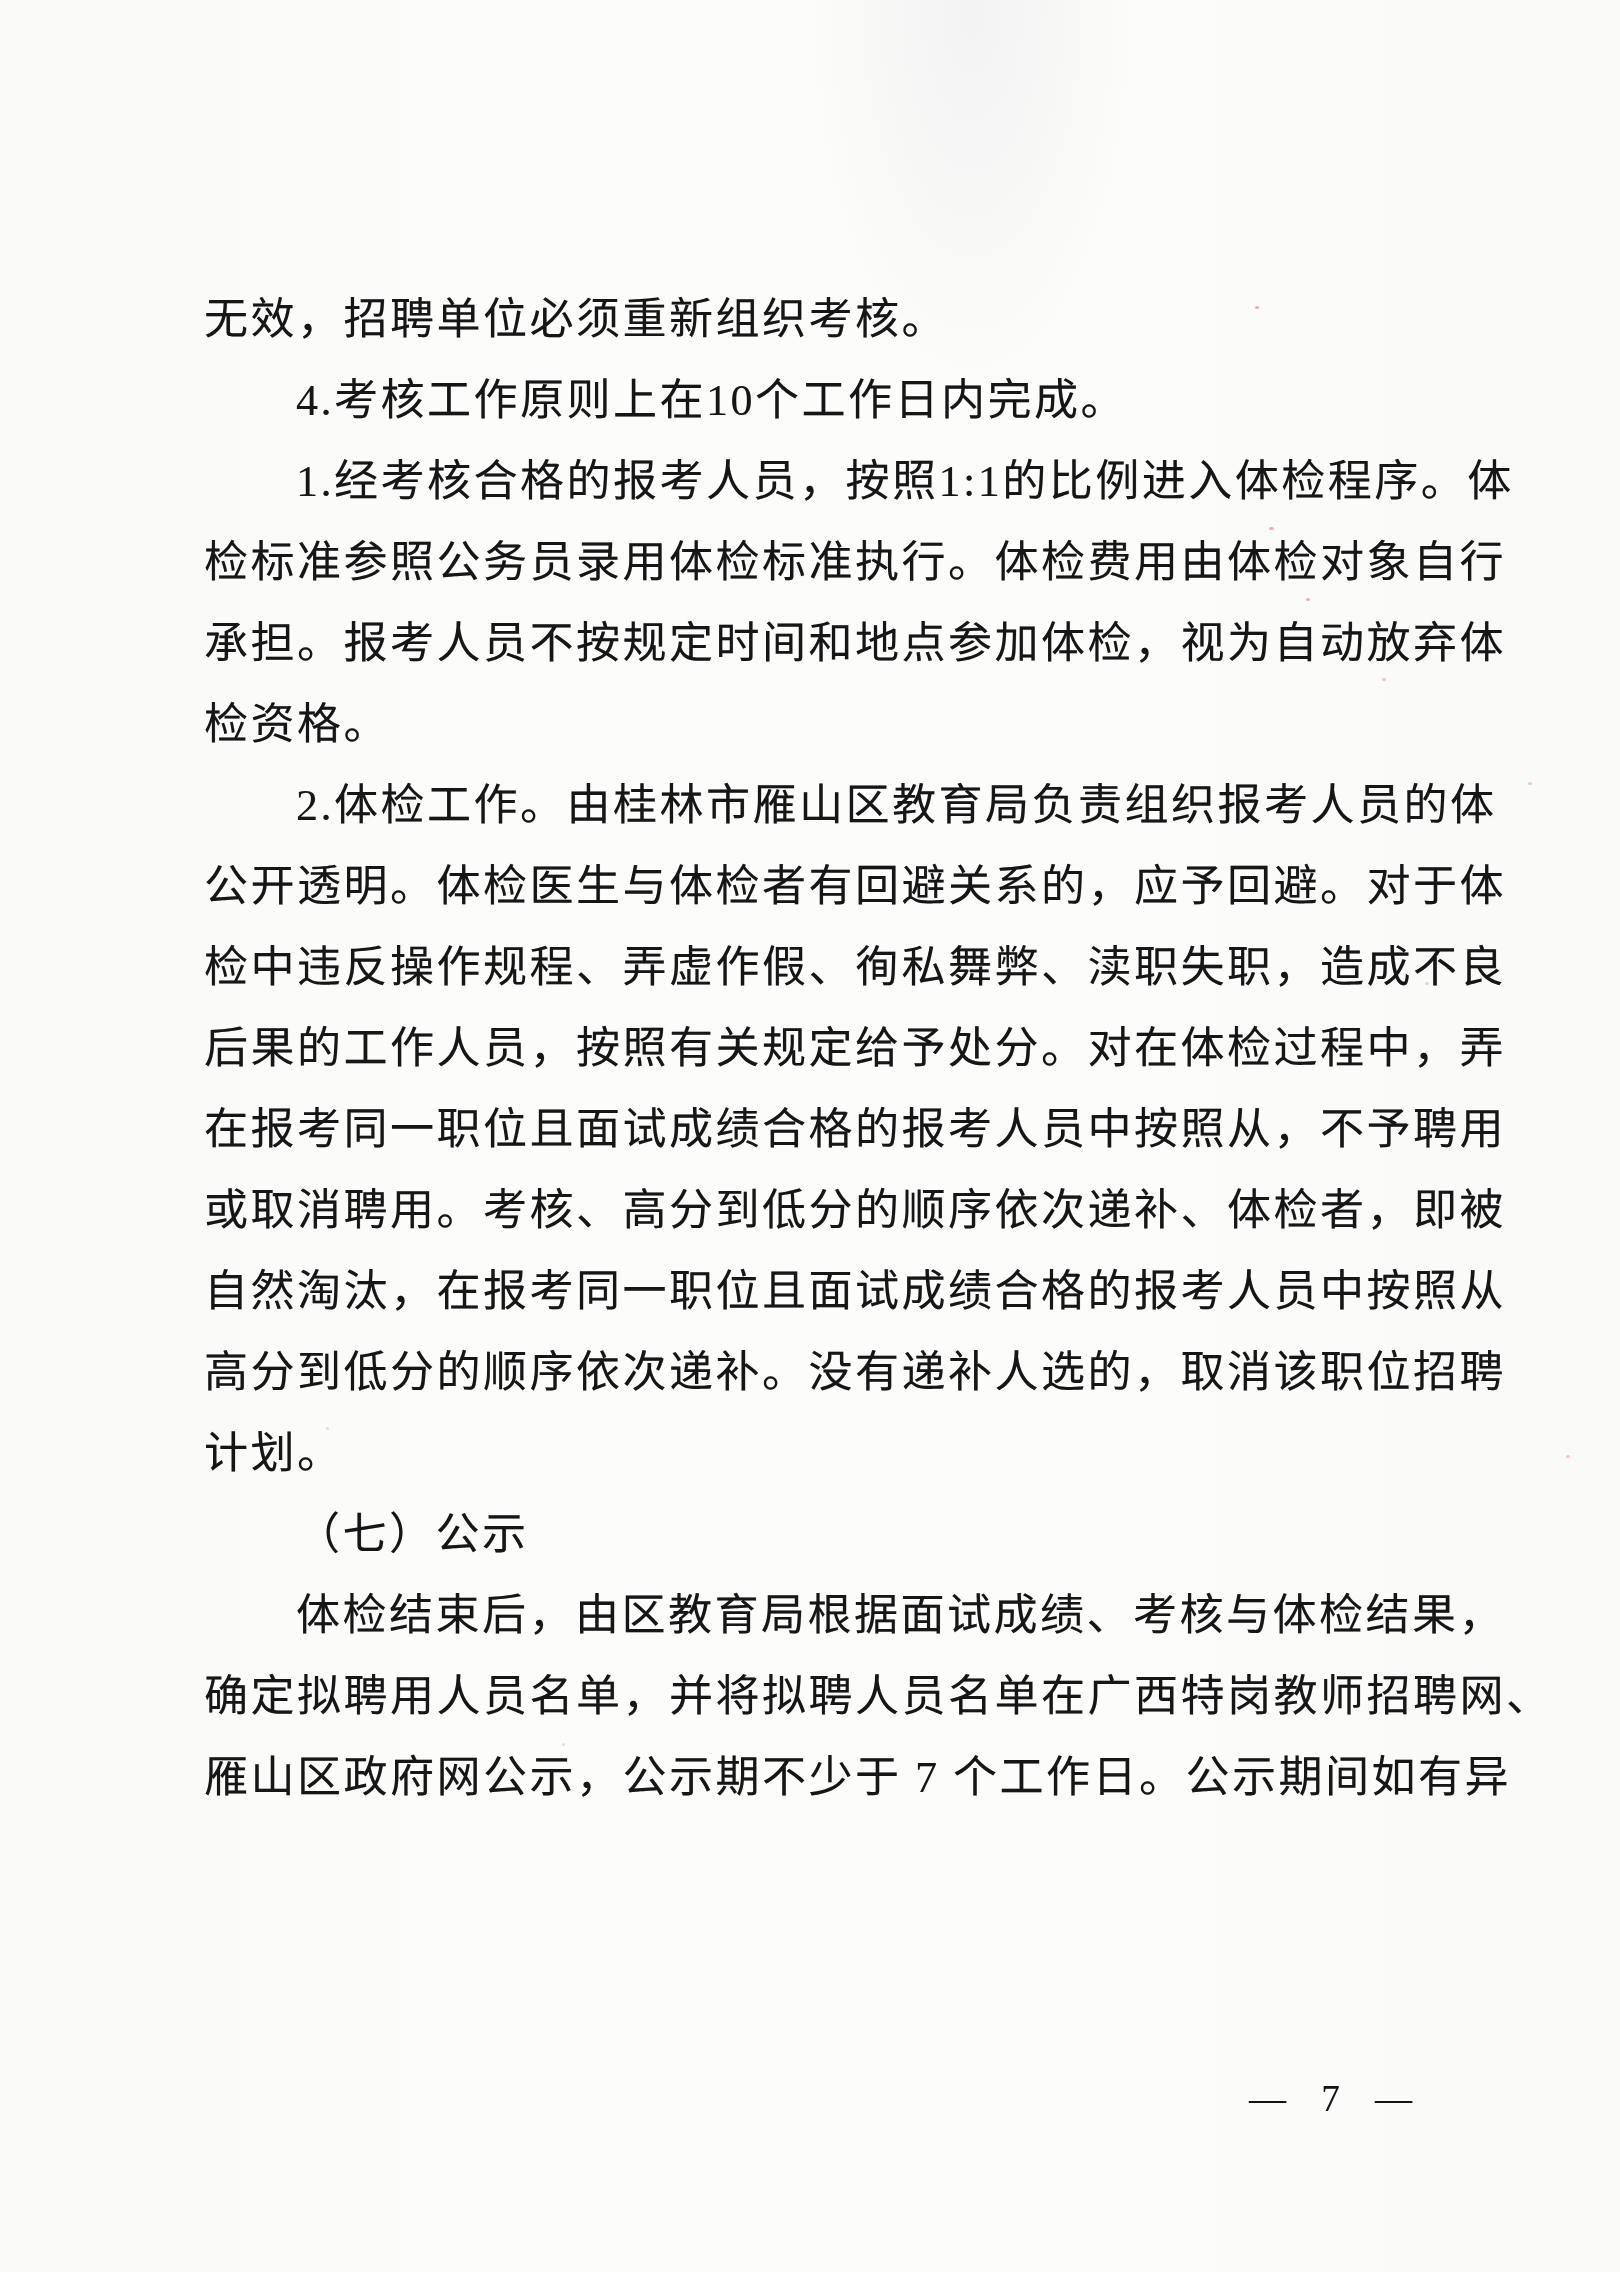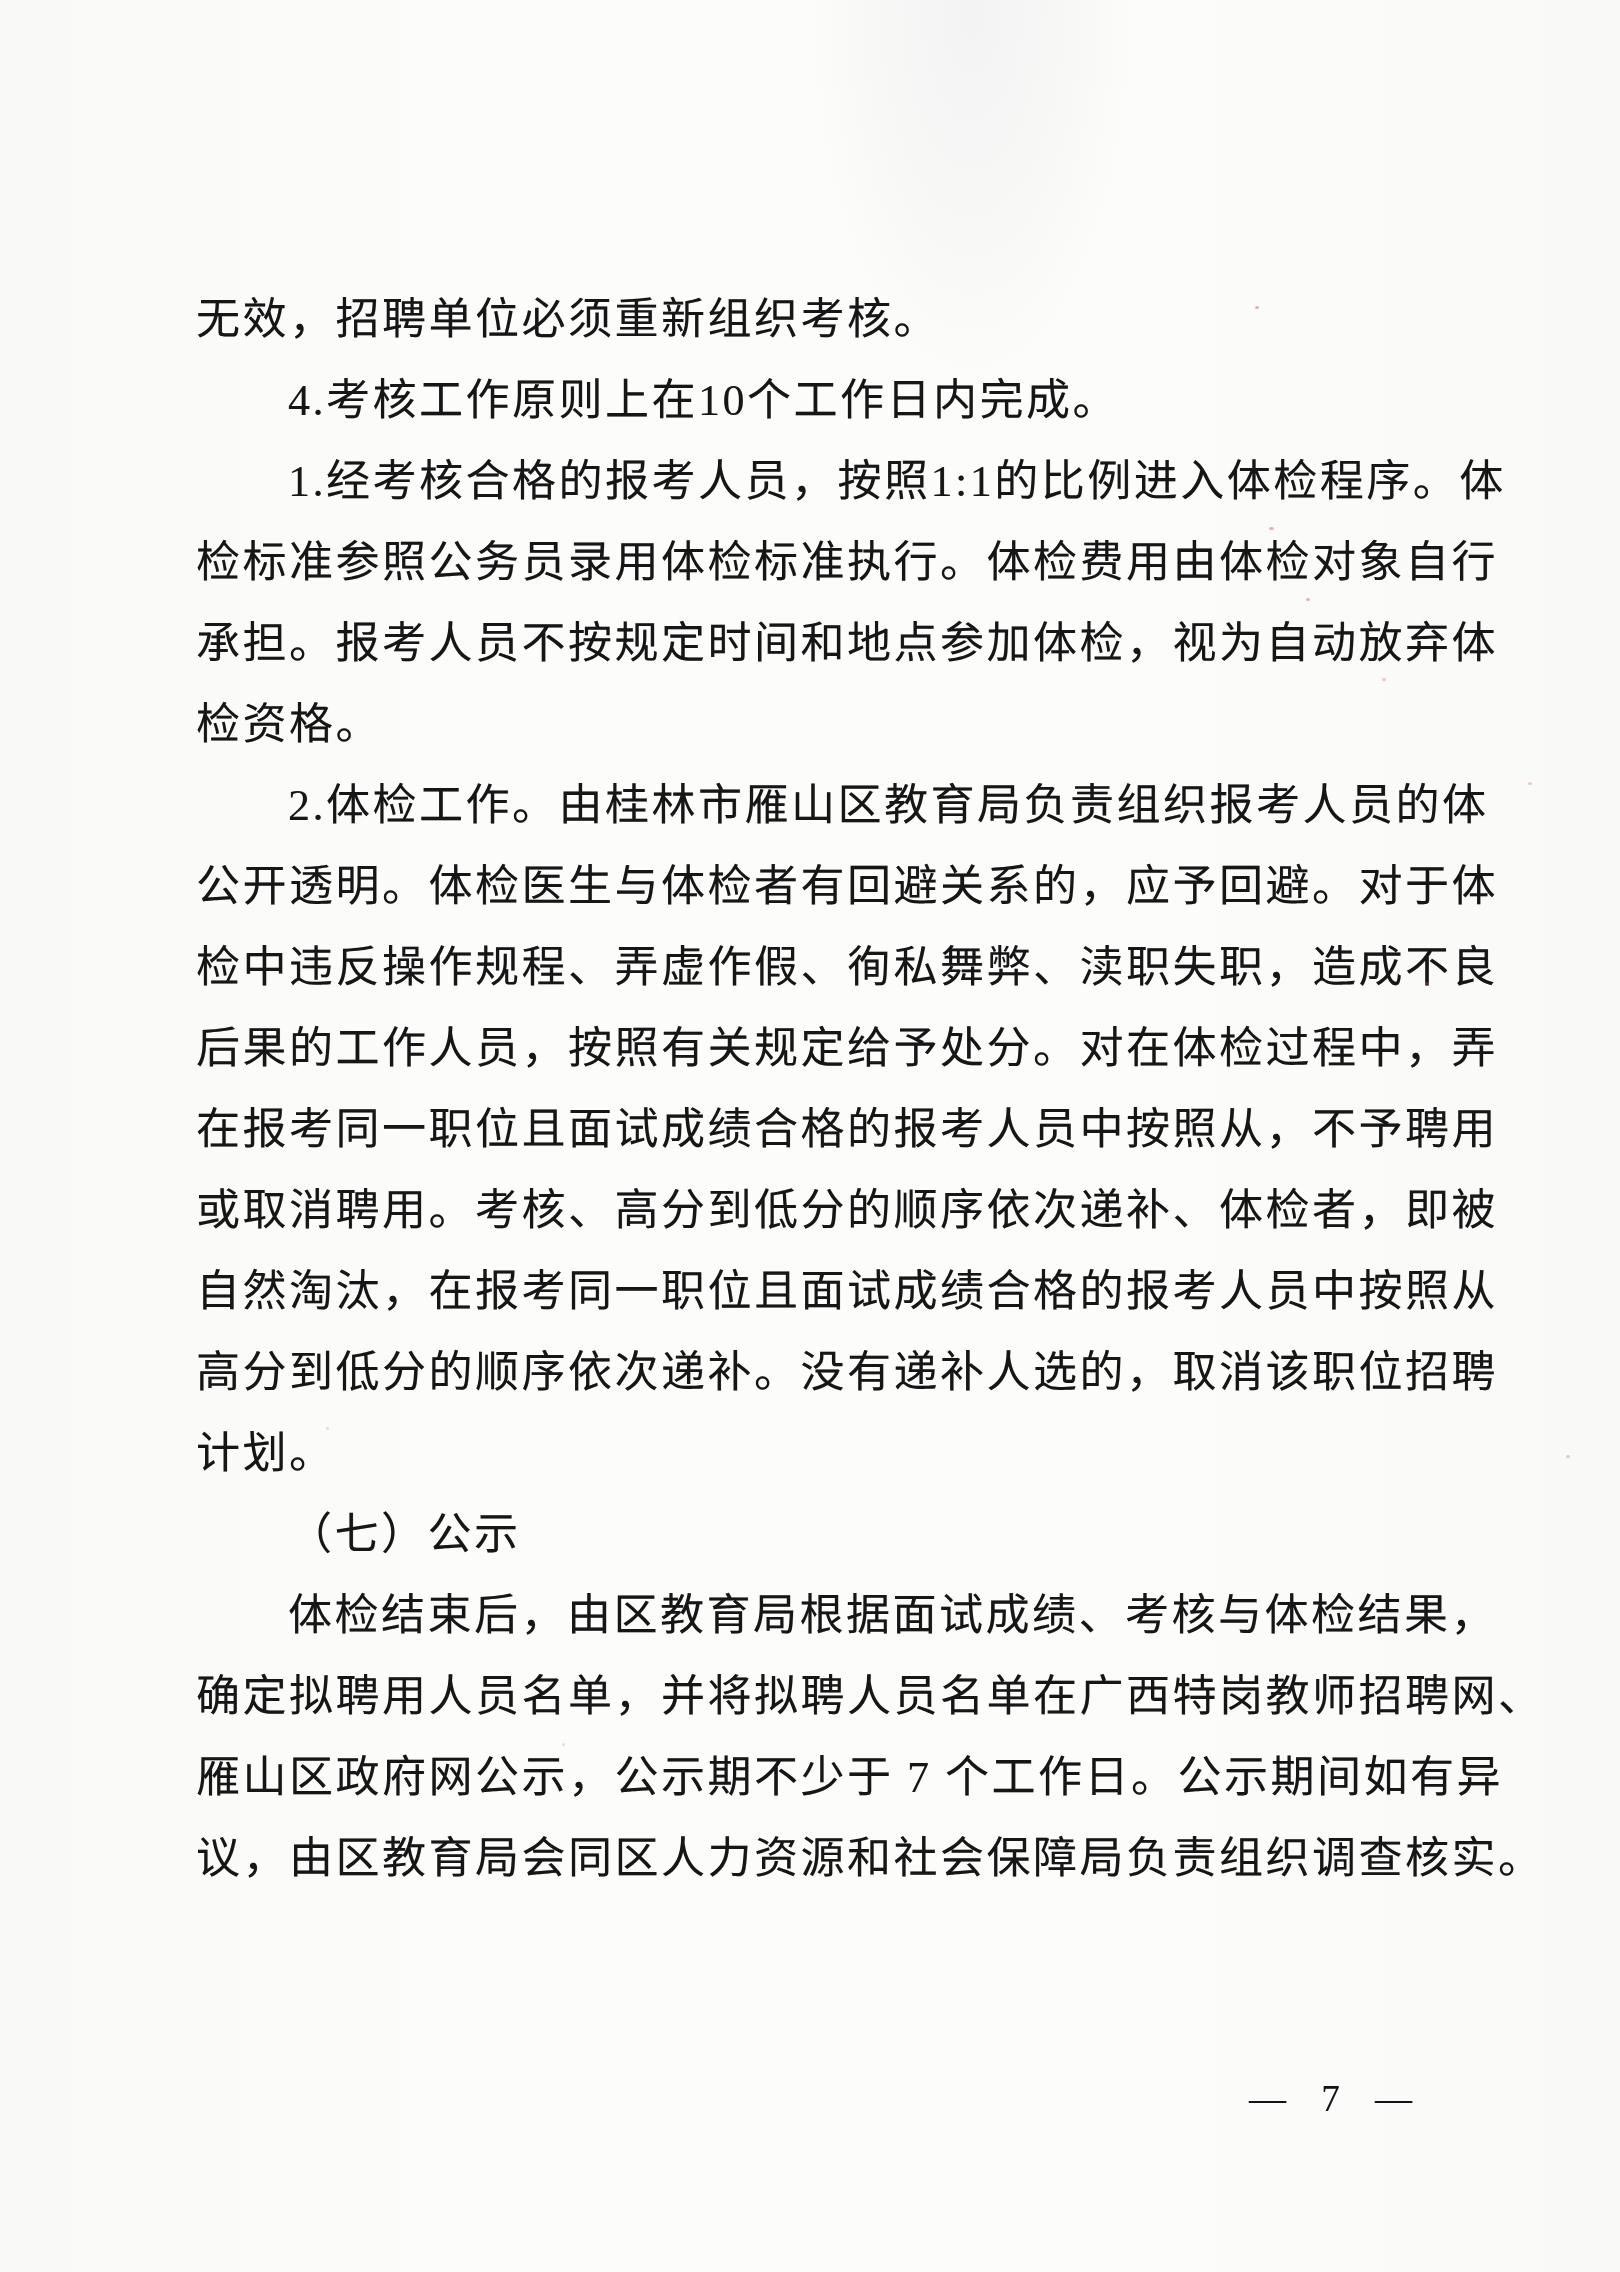--- a/index.html
+++ b/index.html
@@ -15,21 +15,21 @@
     background: #fcfcfa;
     background-image:
       radial-gradient(ellipse at 60% 0%, rgba(210,215,218,0.25) 0%, rgba(252,252,250,0) 12%),
       linear-gradient(90deg, rgba(0,0,0,0.012) 0%, rgba(0,0,0,0) 30%, rgba(0,0,0,0) 70%, rgba(0,0,0,0.012) 100%);
     overflow: hidden;
     font-family: "Liberation Serif", "DejaVu Serif", serif;
     color: #161616;
   }
   .body-text {
     position: absolute;
-    left: 196px;
+    left: 204px;
     top: 279px;
     width: 1259px;
   }
   .line {
     height: 81px;
     line-height: 81px;
     font-size: 44px;
     letter-spacing: 2.5px;
     white-space: nowrap;
     font-weight: 500;
@@ -88,21 +88,20 @@
     <div class="line">后果的工作人员，按照有关规定给予处分。对在体检过程中，弄</div>
     <div class="line">在报考同一职位且面试成绩合格的报考人员中按照从，不予聘用</div>
     <div class="line">或取消聘用。考核、高分到低分的顺序依次递补、体检者，即被</div>
     <div class="line">自然淘汰，在报考同一职位且面试成绩合格的报考人员中按照从</div>
     <div class="line">高分到低分的顺序依次递补。没有递补人选的，取消该职位招聘</div>
     <div class="line">计划。</div>
     <div class="line indent">（七）公示</div>
     <div class="line indent">体检结束后，由区教育局根据面试成绩、考核与体检结果，</div>
     <div class="line">确定拟聘用人员名单，并将拟聘人员名单在广西特岗教师招聘网、</div>
     <div class="line">雁山区政府网公示，公示期不少于 7 个工作日。公示期间如有异</div>
-    <div class="line">议，由区教育局会同区人力资源和社会保障局负责组织调查核实。</div>
   </div>
 
   <div class="page-number">— 7 —</div>
 
   <div class="speckle s1"></div>
   <div class="speckle s2"></div>
   <div class="speckle s3"></div>
   <div class="speckle s4"></div>
   <div class="speckle s5"></div>
   <div class="speckle s6"></div>

